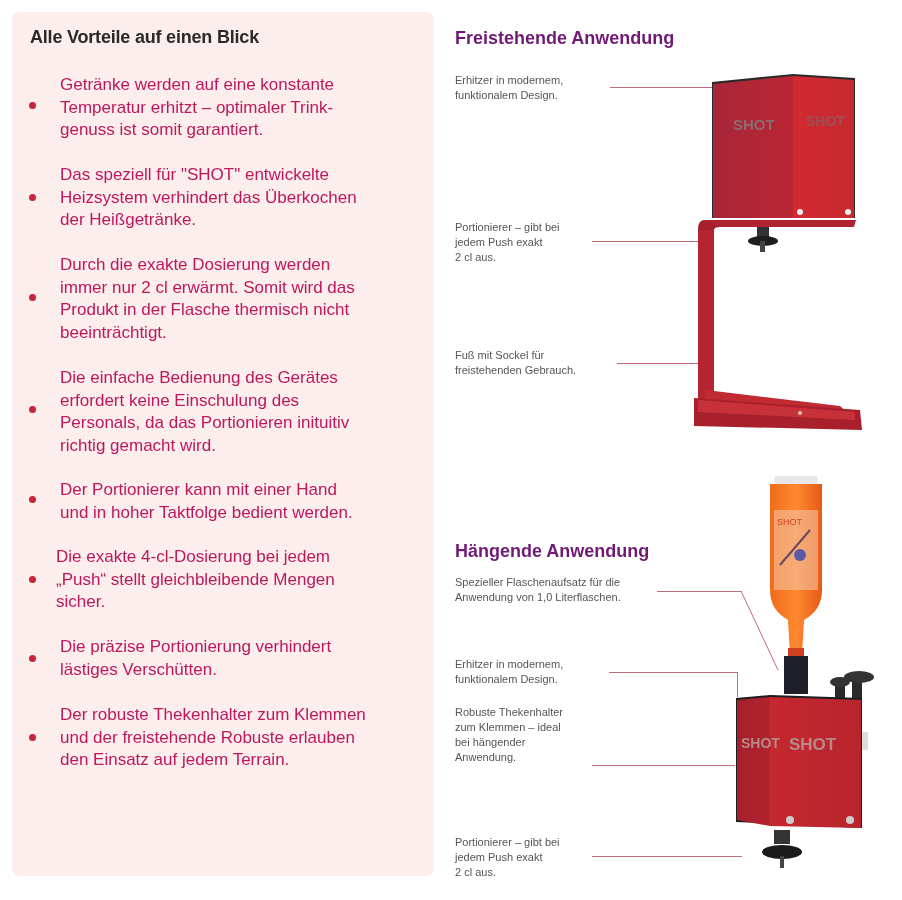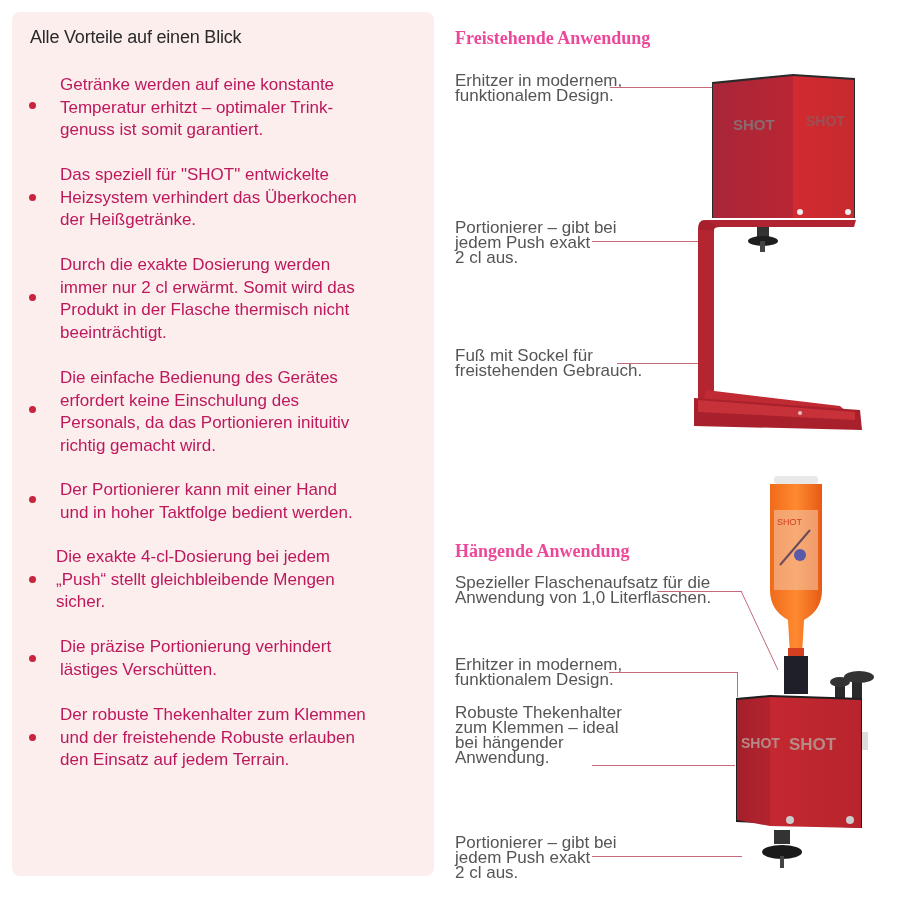--- a/index.html
+++ b/index.html
@@ -5,39 +5,39 @@
   * { box-sizing: border-box; margin: 0; padding: 0; }
   html, body { width: 902px; height: 900px; background: #ffffff; overflow: hidden; }
   body { position: relative; font-family: "Liberation Sans", sans-serif; color: #3a3a3a; }
 
   .panel {
     position: absolute; left: 12px; top: 12px; width: 422px; height: 864px;
     background: #fbeeed; border-radius: 8px;
   }
   .panel-title {
     position: absolute; left: 30px; top: 27px;
-    font-size: 18px; font-weight: normal; color: #2a2a2a; letter-spacing: -0.2px;
+    font-size: 18px; font-weight: bold; color: #2a2a2a; letter-spacing: -0.2px;
   }
   .benefit {
     position: absolute; left: 0; width: 434px;
   }
   .benefit .dot {
     position: absolute; left: 29px; width: 7px; height: 7px; border-radius: 50%;
     background: #c8243e;
   }
   .benefit .txt {
     position: absolute; left: 60px; width: 360px;
     font-size: 17px; line-height: 22.5px; color: #be185d; white-space: pre-line;
   }
 
   .sec-title {
-    position: absolute; left: 455px; font-size: 18px; font-weight: bold; color: #ec4899; font-family: Liberation Serif, serif;
+    position: absolute; left: 455px; font-size: 18px; font-weight: bold; color: #701a75;
   }
   .callout {
-    position: absolute; left: 455px; font-size: 17px; line-height: 15px; color: #555;
+    position: absolute; left: 455px; font-size: 11px; line-height: 15px; color: #555;
     white-space: pre-line;
   }
   .line { position: absolute; background: #c46a78; height: 1px; }
   .vline { position: absolute; background: #c46a78; width: 1px; }
 
   svg.product { position: absolute; }
 </style>
 </head>
 <body>
 

